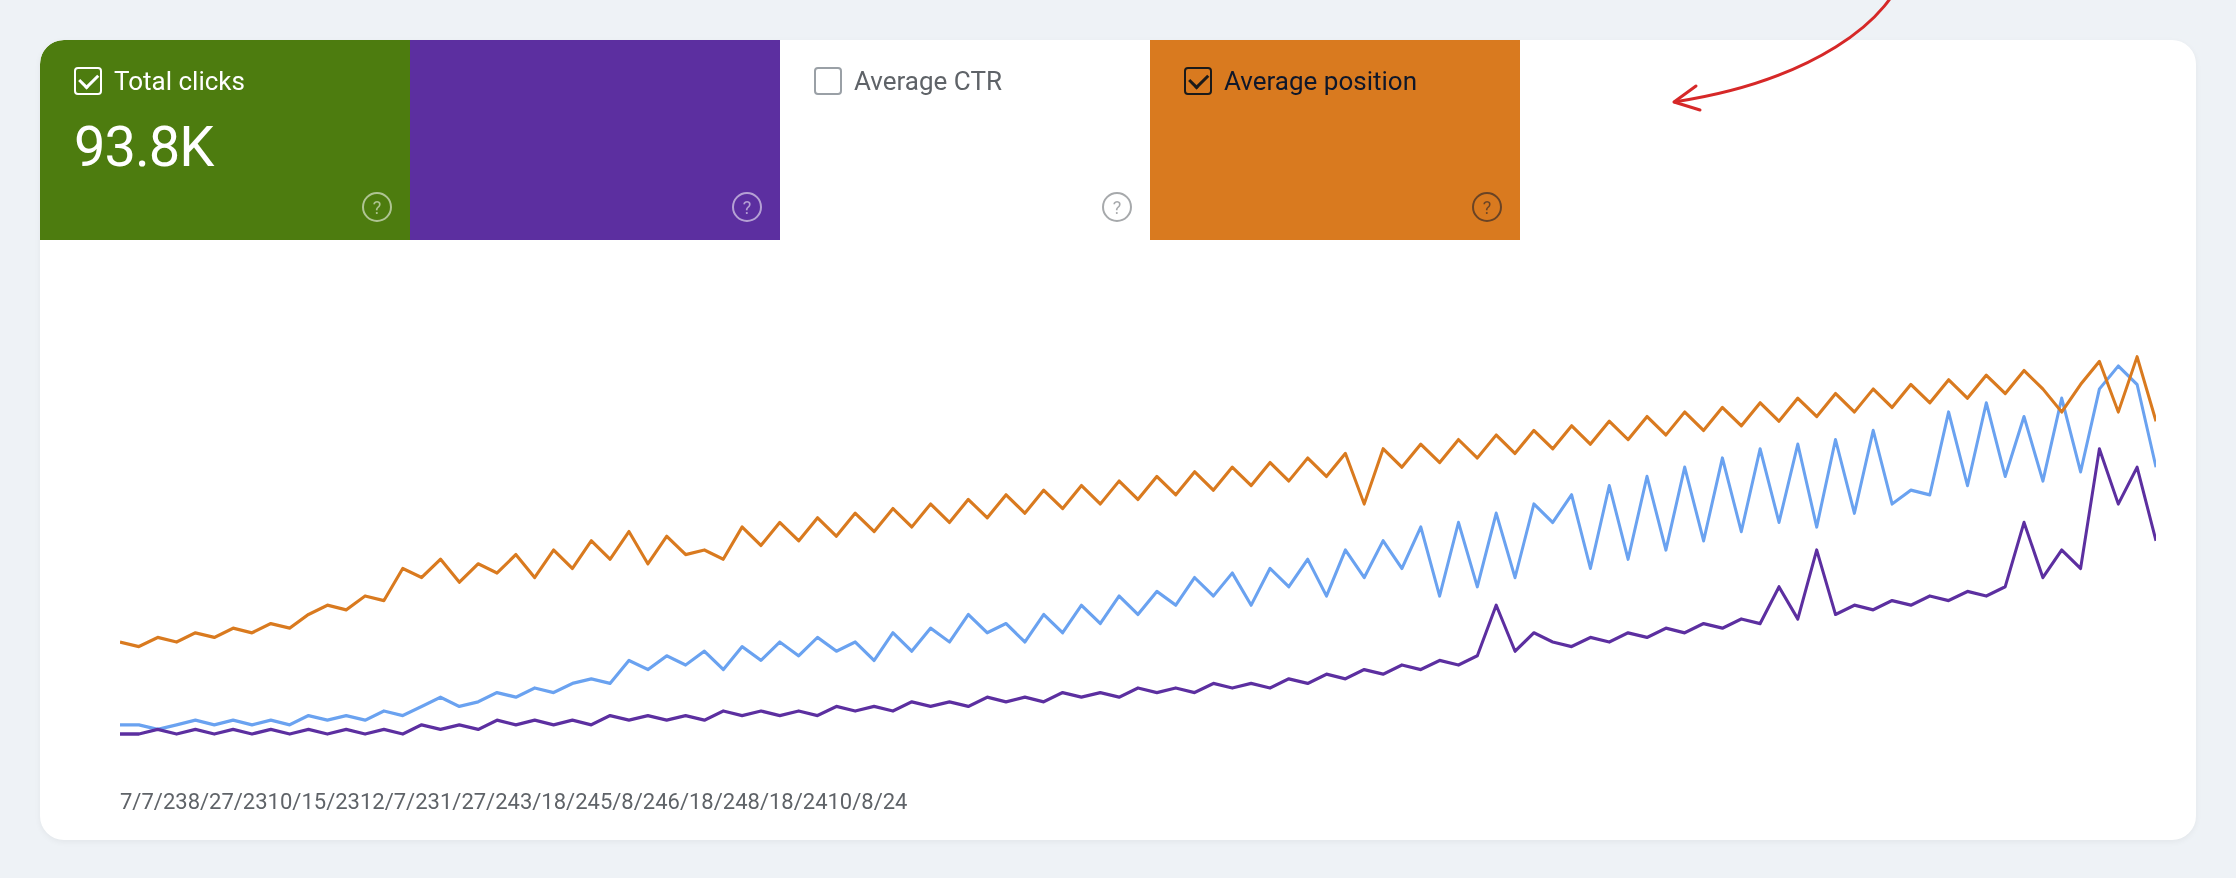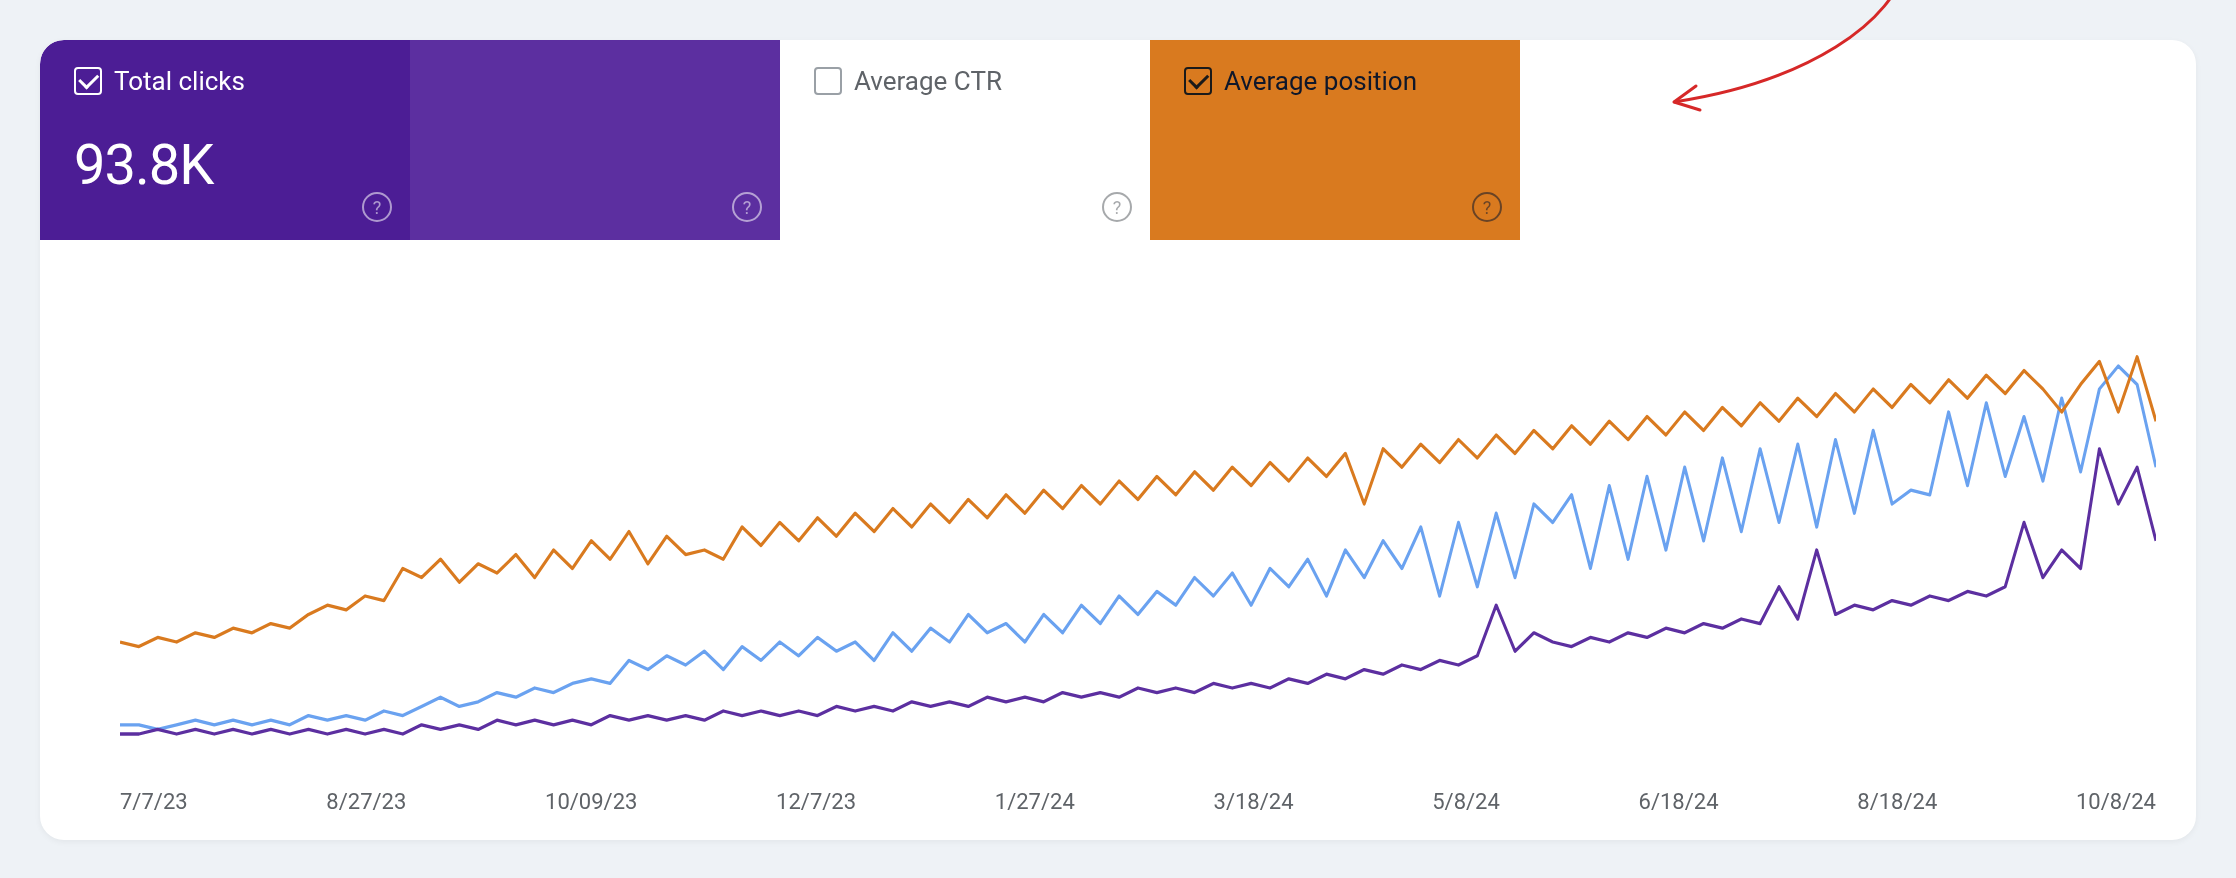--- a/index.html
+++ b/index.html
@@ -2,34 +2,34 @@
 <html><head>
 <meta charset="utf-8">
 <style>
   html,body{margin:0;padding:0;background:#eef2f6;font-family:Roboto,Arial,Helvetica,sans-serif}
   .page{width:2236px;height:878px;position:relative;box-sizing:border-box;padding:40px}
   .card{position:relative;background:#fff;border-radius:24px;width:100%;height:800px;box-shadow:0 2px 6px rgba(0,0,0,.05);overflow:hidden}
   .metrics{display:flex;height:200px}
   .metric{position:relative;width:25%;min-width:350px;max-width:370px;padding:26px 34px 22px 34px;box-sizing:border-box;cursor:pointer}
   .metric:first-child{border-top-left-radius:24px}
   .metric .row{display:flex;align-items:center;gap:12px;font-size:26px;font-weight:400}
-  .metric .value{font-size:56px;font-weight:400;margin-top:36px;letter-spacing:-1px}
+  .metric .value{font-size:56px;font-weight:400;margin-top:18px;letter-spacing:-1px}
   .metric .help{position:absolute;right:18px;bottom:18px;width:26px;height:26px;border:2px solid currentColor;border-radius:50%;display:flex;align-items:center;justify-content:center;font-size:18px;opacity:.55}
   .checkbox{width:24px;height:24px;border:2.5px solid currentColor;border-radius:4px;display:inline-flex;align-items:center;justify-content:center}
   .checkbox.checked::after{content:"";width:9px;height:15px;border:solid currentColor;border-width:0 3.2px 3.2px 0;transform:rotate(45deg) translate(-1px,-2px)}
-  .m-clicks{background:#4c1d95;color:#fff}
+  .m-clicks{background:#4d7c0f;color:#fff}
   .m-impr{background:#5c2fa0;color:#fff}
   .m-ctr{background:#fff;color:#5f6368}
   .m-ctr .checkbox{border-color:#9aa0a6}
   .m-pos{background:#d97a1f;color:#0f172a}
   .m-pos .checkbox{border-color:#1a1a1a}
   .m-pos .checkbox.checked::after{border-color:#1a1a1a}
   .chart-area{position:absolute;left:80px;right:40px;top:280px;bottom:60px}
   svg.lines{width:100%;height:100%;display:block}
-  .xaxis{position:absolute;left:80px;right:40px;bottom:26px;display:flex;justify-content:space-between;color:#5f6368;font-size:22px}
+  .xaxis{position:absolute;left:80px;right:40px;bottom:26px;display:flex;justify-content:flex-start;color:#5f6368;font-size:22px}
   .arrow{position:absolute;top:-38px;right:320px;width:260px;height:200px;pointer-events:none}
 </style>
 </head>
 <body>
 
 <div class="page">
   <div class="card">
 
     <div class="metrics">
 
@@ -68,21 +68,21 @@
       <svg class="lines" id="chart-svg" preserveAspectRatio="none" viewBox="0 0 2036 420">
           <path d="M0.0,369.6 L18.9,369.6 L37.7,373.8 L56.6,369.6 L75.4,365.4 L94.3,369.6 L113.1,365.4 L132.0,369.6 L150.8,365.4 L169.7,369.6 L188.5,361.2 L207.4,365.4 L226.2,361.2 L245.1,365.4 L263.9,357.0 L282.8,361.2 L301.6,352.8 L320.5,344.4 L339.3,352.8 L358.2,348.6 L377.0,340.2 L395.9,344.4 L414.7,336.0 L433.6,340.2 L452.4,331.8 L471.3,327.6 L490.1,331.8 L509.0,310.8 L527.9,319.2 L546.7,306.6 L565.6,315.0 L584.4,302.4 L603.3,319.2 L622.1,298.2 L641.0,310.8 L659.8,294.0 L678.7,306.6 L697.5,289.8 L716.4,302.4 L735.2,294.0 L754.1,310.8 L772.9,285.6 L791.8,302.4 L810.6,281.4 L829.5,294.0 L848.3,268.8 L867.2,285.6 L886.0,277.2 L904.9,294.0 L923.7,268.8 L942.6,285.6 L961.4,260.4 L980.3,277.2 L999.1,252.0 L1018.0,268.8 L1036.9,247.8 L1055.7,260.4 L1074.6,235.2 L1093.4,252.0 L1112.3,231.0 L1131.1,260.4 L1150.0,226.8 L1168.8,243.6 L1187.7,218.4 L1206.5,252.0 L1225.4,210.0 L1244.2,235.2 L1263.1,201.6 L1281.9,226.8 L1300.8,189.0 L1319.6,252.0 L1338.5,184.8 L1357.3,243.6 L1376.2,176.4 L1395.0,235.2 L1413.9,168.0 L1432.7,184.8 L1451.6,159.6 L1470.4,226.8 L1489.3,151.2 L1508.1,218.4 L1527.0,142.8 L1545.9,210.0 L1564.7,134.4 L1583.6,201.6 L1602.4,126.0 L1621.3,193.2 L1640.1,117.6 L1659.0,184.8 L1677.8,113.4 L1696.7,189.0 L1715.5,109.2 L1734.4,176.4 L1753.2,100.8 L1772.1,168.0 L1790.9,155.4 L1809.8,159.6 L1828.6,84.0 L1847.5,151.2 L1866.3,75.6 L1885.2,142.8 L1904.0,88.2 L1922.9,147.0 L1941.7,71.4 L1960.6,138.6 L1979.4,63.0 L1998.3,42.0 L2017.1,58.8 L2036.0,134.4 " fill="none" stroke="#6aa2f0" stroke-width="3" stroke-linejoin="round"></path>
           <path d="M0.0,378.0 L18.9,378.0 L37.7,373.8 L56.6,378.0 L75.4,373.8 L94.3,378.0 L113.1,373.8 L132.0,378.0 L150.8,373.8 L169.7,378.0 L188.5,373.8 L207.4,378.0 L226.2,373.8 L245.1,378.0 L263.9,373.8 L282.8,378.0 L301.6,369.6 L320.5,373.8 L339.3,369.6 L358.2,373.8 L377.0,365.4 L395.9,369.6 L414.7,365.4 L433.6,369.6 L452.4,365.4 L471.3,369.6 L490.1,361.2 L509.0,365.4 L527.9,361.2 L546.7,365.4 L565.6,361.2 L584.4,365.4 L603.3,357.0 L622.1,361.2 L641.0,357.0 L659.8,361.2 L678.7,357.0 L697.5,361.2 L716.4,352.8 L735.2,357.0 L754.1,352.8 L772.9,357.0 L791.8,348.6 L810.6,352.8 L829.5,348.6 L848.3,352.8 L867.2,344.4 L886.0,348.6 L904.9,344.4 L923.7,348.6 L942.6,340.2 L961.4,344.4 L980.3,340.2 L999.1,344.4 L1018.0,336.0 L1036.9,340.2 L1055.7,336.0 L1074.6,340.2 L1093.4,331.8 L1112.3,336.0 L1131.1,331.8 L1150.0,336.0 L1168.8,327.6 L1187.7,331.8 L1206.5,323.4 L1225.4,327.6 L1244.2,319.2 L1263.1,323.4 L1281.9,315.0 L1300.8,319.2 L1319.6,310.8 L1338.5,315.0 L1357.3,306.6 L1376.2,260.4 L1395.0,302.4 L1413.9,285.6 L1432.7,294.0 L1451.6,298.2 L1470.4,289.8 L1489.3,294.0 L1508.1,285.6 L1527.0,289.8 L1545.9,281.4 L1564.7,285.6 L1583.6,277.2 L1602.4,281.4 L1621.3,273.0 L1640.1,277.2 L1659.0,243.6 L1677.8,273.0 L1696.7,210.0 L1715.5,268.8 L1734.4,260.4 L1753.2,264.6 L1772.1,256.2 L1790.9,260.4 L1809.8,252.0 L1828.6,256.2 L1847.5,247.8 L1866.3,252.0 L1885.2,243.6 L1904.0,184.8 L1922.9,235.2 L1941.7,210.0 L1960.6,226.8 L1979.4,117.6 L1998.3,168.0 L2017.1,134.4 L2036.0,201.6 " fill="none" stroke="#5c2fa0" stroke-width="3" stroke-linejoin="round"></path>
           <path d="M0.0,294.0 L18.9,298.2 L37.7,289.8 L56.6,294.0 L75.4,285.6 L94.3,289.8 L113.1,281.4 L132.0,285.6 L150.8,277.2 L169.7,281.4 L188.5,268.8 L207.4,260.4 L226.2,264.6 L245.1,252.0 L263.9,256.2 L282.8,226.8 L301.6,235.2 L320.5,218.4 L339.3,239.4 L358.2,222.6 L377.0,231.0 L395.9,214.2 L414.7,235.2 L433.6,210.0 L452.4,226.8 L471.3,201.6 L490.1,218.4 L509.0,193.2 L527.9,222.6 L546.7,197.4 L565.6,214.2 L584.4,210.0 L603.3,218.4 L622.1,189.0 L641.0,205.8 L659.8,184.8 L678.7,201.6 L697.5,180.6 L716.4,197.4 L735.2,176.4 L754.1,193.2 L772.9,172.2 L791.8,189.0 L810.6,168.0 L829.5,184.8 L848.3,163.8 L867.2,180.6 L886.0,159.6 L904.9,176.4 L923.7,155.4 L942.6,172.2 L961.4,151.2 L980.3,168.0 L999.1,147.0 L1018.0,163.8 L1036.9,142.8 L1055.7,159.6 L1074.6,138.6 L1093.4,155.4 L1112.3,134.4 L1131.1,151.2 L1150.0,130.2 L1168.8,147.0 L1187.7,126.0 L1206.5,142.8 L1225.4,121.8 L1244.2,168.0 L1263.1,117.6 L1281.9,134.4 L1300.8,113.4 L1319.6,130.2 L1338.5,109.2 L1357.3,126.0 L1376.2,105.0 L1395.0,121.8 L1413.9,100.8 L1432.7,117.6 L1451.6,96.6 L1470.4,113.4 L1489.3,92.4 L1508.1,109.2 L1527.0,88.2 L1545.9,105.0 L1564.7,84.0 L1583.6,100.8 L1602.4,79.8 L1621.3,96.6 L1640.1,75.6 L1659.0,92.4 L1677.8,71.4 L1696.7,88.2 L1715.5,67.2 L1734.4,84.0 L1753.2,63.0 L1772.1,79.8 L1790.9,58.8 L1809.8,75.6 L1828.6,54.6 L1847.5,71.4 L1866.3,50.4 L1885.2,67.2 L1904.0,46.2 L1922.9,63.0 L1941.7,84.0 L1960.6,58.8 L1979.4,37.8 L1998.3,84.0 L2017.1,33.6 L2036.0,92.4 " fill="none" stroke="#d97a1f" stroke-width="3" stroke-linejoin="round"></path>
         </svg>
     </div>
 
     <div class="xaxis" id="xaxis">
         <span>7/7/23</span>
         <span>8/27/23</span>
-        <span>10/09/23</span>
+        <span>10/15/23</span>
         <span>12/7/23</span>
         <span>1/27/24</span>
         <span>3/18/24</span>
         <span>5/8/24</span>
         <span>6/18/24</span>
         <span>8/18/24</span>
         <span>10/8/24</span>
       </div>
 
   </div>

